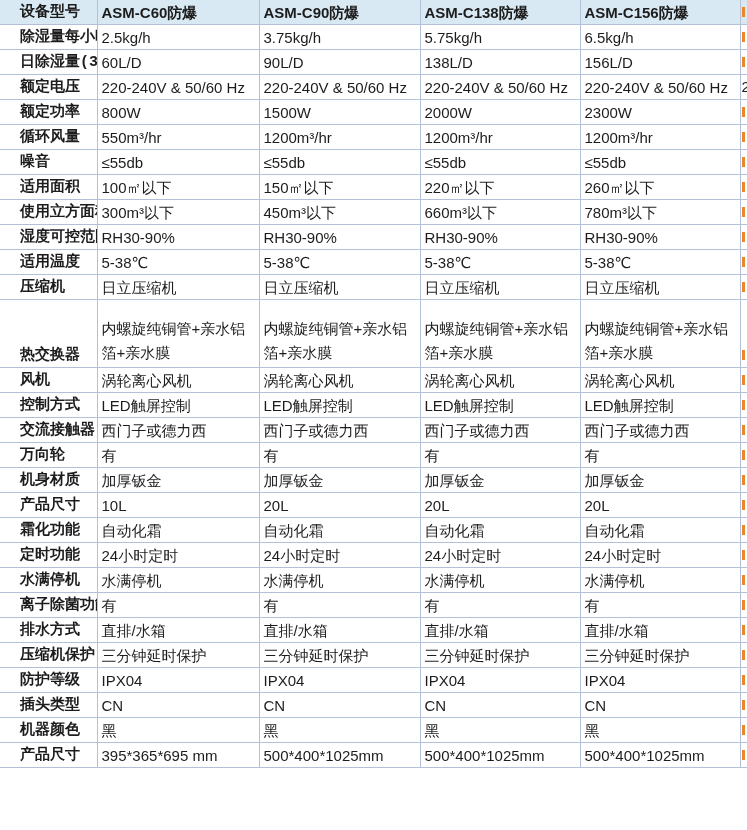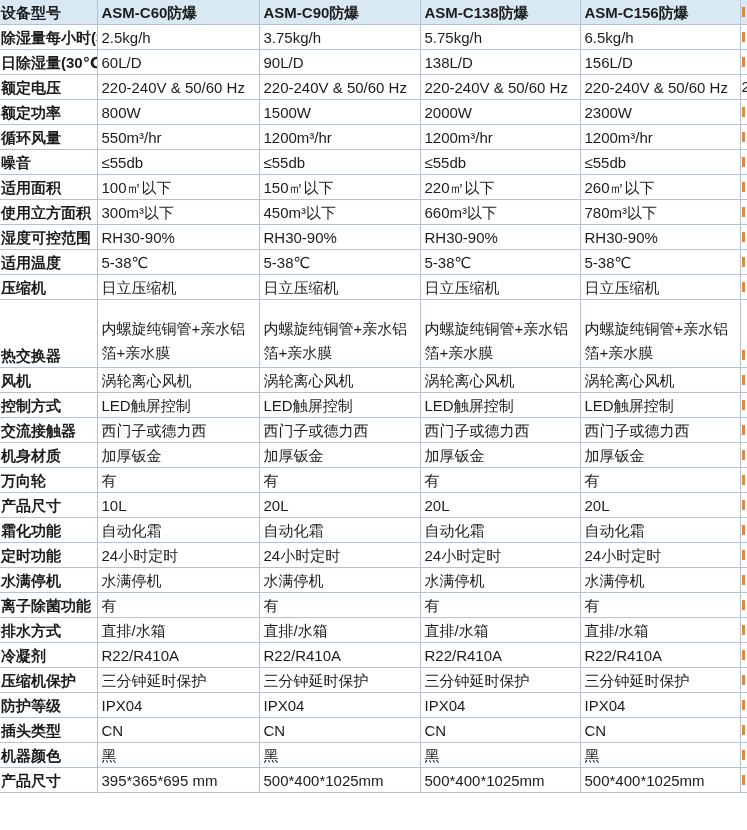--- a/index.html
+++ b/index.html
@@ -25,21 +25,21 @@
     padding: 0 0 2px 4px;
     overflow: hidden;
     white-space: nowrap;
     line-height: 19px;
   }
   .spec thead th {
     background: #D9E9F3;
     font-weight: bold;
     border-top: 0;
   }
-  .spec th.rowlabel { font-weight: bold; padding-left: 1px; }
+  .spec th.rowlabel { font-weight: bold; padding-left: 20px; font-family: Liberation Mono, monospace; }
   .spec th:first-child, .spec td:first-child { border-left: 0; }
   .spec th:last-child,  .spec td:last-child  { border-right: 0; }
   .spec tr.tall th, .spec tr.tall td { height: 53px; }
   .spec tr.tall td.val {
     white-space: normal;
     word-break: break-all;
     line-height: 24px;
     padding-top: 12px;
     vertical-align: bottom;
   }
@@ -192,36 +192,36 @@
       </tr>
       <tr>
         <th class="rowlabel">交流接触器</th>
         <td class="val">西门子或德力西</td>
         <td class="val">西门子或德力西</td>
         <td class="val">西门子或德力西</td>
         <td class="val">西门子或德力西</td>
         <td class="sliver"><span class="frag"></span></td>
       </tr>
       <tr>
+        <th class="rowlabel">万向轮</th>
+        <td class="val">有</td>
+        <td class="val">有</td>
+        <td class="val">有</td>
+        <td class="val">有</td>
+        <td class="sliver"><span class="frag"></span></td>
+      </tr>
+      <tr>
         <th class="rowlabel">机身材质</th>
         <td class="val">加厚钣金</td>
         <td class="val">加厚钣金</td>
         <td class="val">加厚钣金</td>
         <td class="val">加厚钣金</td>
         <td class="sliver"><span class="frag"></span></td>
       </tr>
       <tr>
-        <th class="rowlabel">万向轮</th>
-        <td class="val">有</td>
-        <td class="val">有</td>
-        <td class="val">有</td>
-        <td class="val">有</td>
-        <td class="sliver"><span class="frag"></span></td>
-      </tr>
-      <tr>
         <th class="rowlabel">产品尺寸</th>
         <td class="val">10L</td>
         <td class="val">20L</td>
         <td class="val">20L</td>
         <td class="val">20L</td>
         <td class="sliver"><span class="frag"></span></td>
       </tr>
       <tr>
         <th class="rowlabel">霜化功能</th>
         <td class="val">自动化霜</td>
@@ -256,28 +256,20 @@
       </tr>
       <tr>
         <th class="rowlabel">排水方式</th>
         <td class="val">直排/水箱</td>
         <td class="val">直排/水箱</td>
         <td class="val">直排/水箱</td>
         <td class="val">直排/水箱</td>
         <td class="sliver"><span class="frag"></span></td>
       </tr>
       <tr>
-        <th class="rowlabel">冷凝剂</th>
-        <td class="val">R22/R410A</td>
-        <td class="val">R22/R410A</td>
-        <td class="val">R22/R410A</td>
-        <td class="val">R22/R410A</td>
-        <td class="sliver"><span class="frag"></span></td>
-      </tr>
-      <tr>
         <th class="rowlabel">压缩机保护</th>
         <td class="val">三分钟延时保护</td>
         <td class="val">三分钟延时保护</td>
         <td class="val">三分钟延时保护</td>
         <td class="val">三分钟延时保护</td>
         <td class="sliver"><span class="frag"></span></td>
       </tr>
       <tr>
         <th class="rowlabel">防护等级</th>
         <td class="val">IPX04</td>

